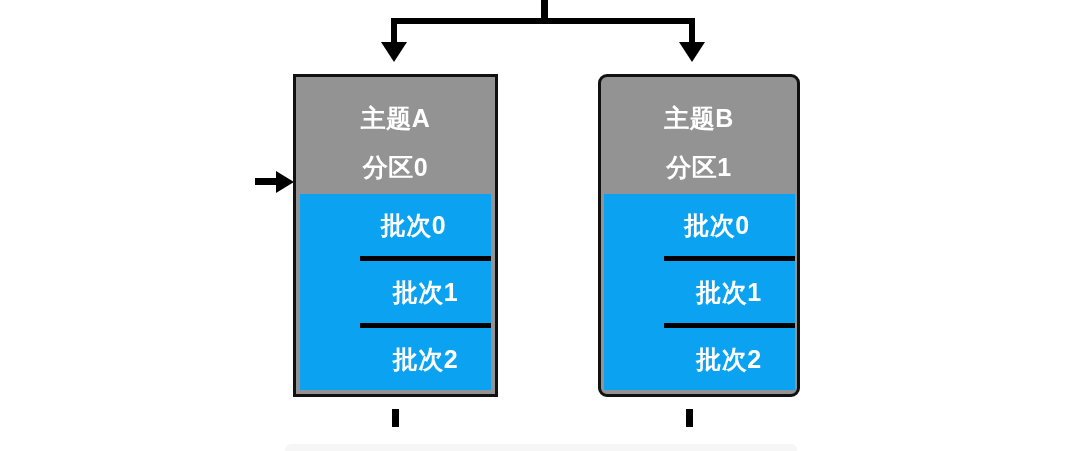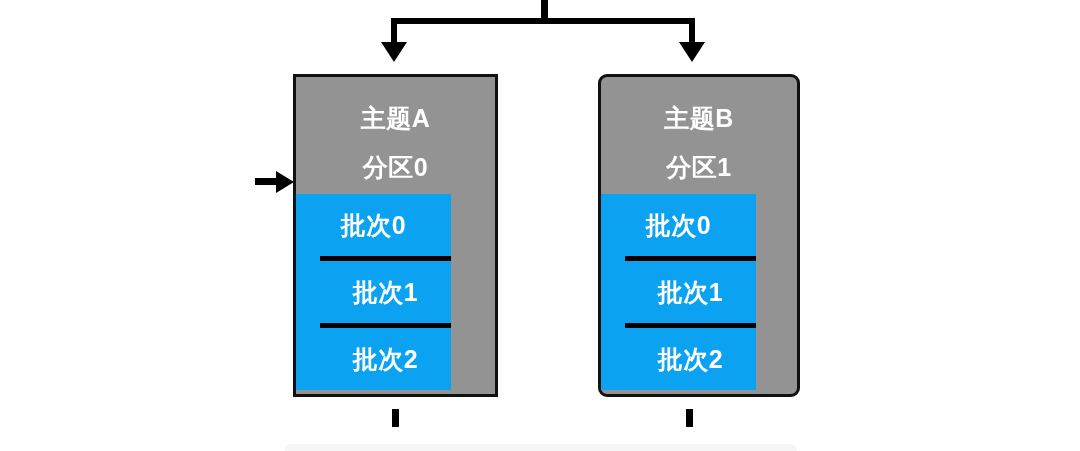--- a/index.html
+++ b/index.html
@@ -45,20 +45,21 @@
   }
 
   
   .topic-panel {
     position: absolute;
     box-sizing: border-box;
     background: #939393;
     border: 3px solid #111111;
     display: flex;
     flex-direction: column;
+    align-items: center;
   }
   .topic-title, .partition-title {
     color: #ffffff;
     font-weight: bold;
     font-size: 25px;
     line-height: 1;
     letter-spacing: 0.5px;
     text-align: center;
     width: 100%;
     user-select: none;
@@ -66,20 +67,21 @@
   .topic-title { margin-top: 29px; }
   .partition-title { margin-top: 24px; }
 
   
   .batch-stack {
     margin-top: 14px;
     width: 155px;
     background: #0CA2F2;
     display: flex;
     flex-direction: column;
+    padding-left: 36px;
   }
   .batch-item {
     height: 62px;
     background: #0CA2F2;
     color: #ffffff;
     font-weight: bold;
     font-size: 25px;
     display: flex;
     align-items: center;
     justify-content: center;

